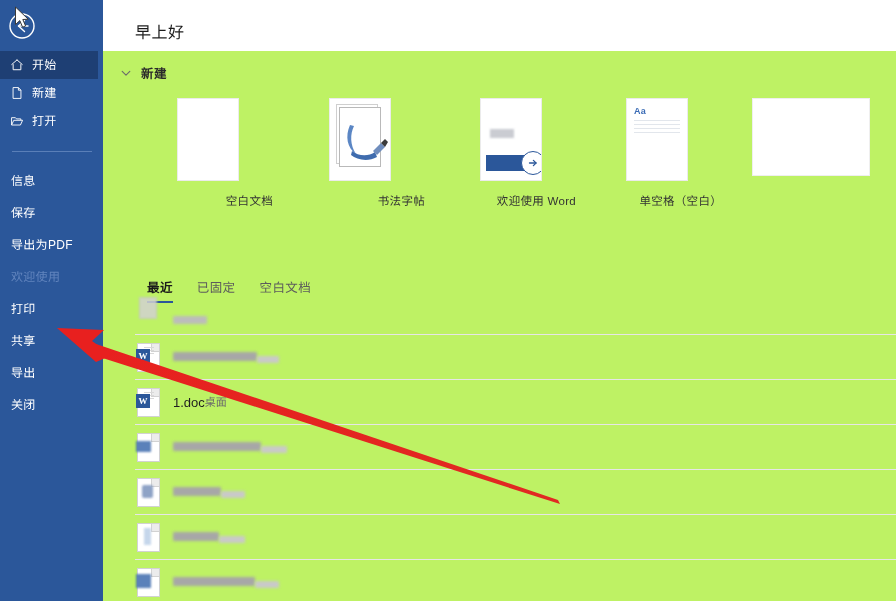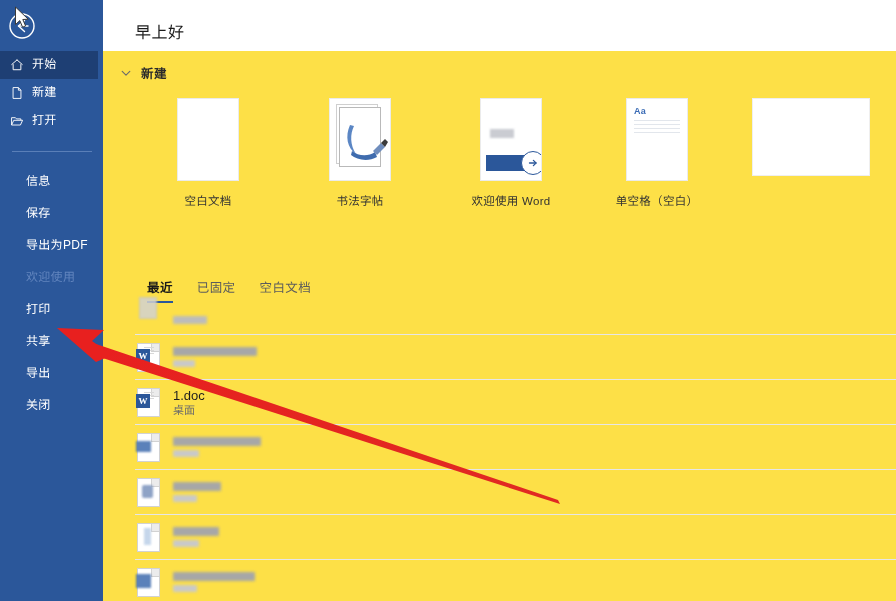--- a/index.html
+++ b/index.html
@@ -27,21 +27,21 @@
     z-index: 5;
   }
   .back-btn {
     position: absolute;
     left: 6px; top: 10px;
     width: 32px; height: 32px;
     cursor: pointer;
   }
   .back-btn svg { display: block; }
 
-  .nav-top { position: absolute; top: 51px; left: 0; width: 98px; font-family: Liberation Mono, monospace; }
+  .nav-top { position: absolute; top: 51px; left: 0; width: 98px; }
   .nav-item {
     height: 28px;
     display: flex;
     align-items: center;
     padding-left: 9px;
     box-sizing: border-box;
     color: #ffffff;
     font-size: 12px;
     cursor: pointer;
     letter-spacing: .3px;
@@ -62,37 +62,37 @@
     left: 12px; top: 151px;
     width: 80px; height: 1px;
     background: #5a7fb8;
   }
 
   .nav-bottom { position: absolute; top: 163px; left: 0; width: 103px; }
   .nav-item2 {
     height: 32px;
     display: flex;
     align-items: center;
-    padding-left: 26px;
+    padding-left: 11px;
     box-sizing: border-box;
     color: #ffffff;
     font-size: 12px;
     cursor: pointer;
     letter-spacing: .3px;
   }
   .nav-item2.disabled { color: #6285be; cursor: default; }
   .nav-item2.print-row { position: relative; }
 
   
   .main {
     position: absolute;
     left: 103px; top: 0;
     width: 793px;
     height: 601px;
-    background: #fde047;
+    background: #bef264;
     box-sizing: border-box;
   }
   .topbar {
     position: absolute;
     left: 0; top: 0;
     width: 793px; height: 51px;
     background: #ffffff;
   }
   .greeting {
     position: absolute;
@@ -125,21 +125,21 @@
   .templates {
     position: absolute;
     left: 0; top: 98px;
     width: 793px;
     height: 115px;
   }
   .tpl {
     position: absolute;
     top: 0;
     width: 130px;
-    text-align: center;
+    text-align: right;
     cursor: pointer;
   }
   .tpl-thumb {
     width: 62px; height: 83px;
     margin: 0 auto;
     background: #ffffff;
     border: 1px solid #ebebeb;
     box-sizing: border-box;
     position: relative;
     overflow: hidden;
@@ -244,21 +244,21 @@
     cursor: pointer;
     box-sizing: border-box;
   }
   .file-row.first { height: 30px; border-bottom: 1px solid #e6e6e6; }
   .file-icon {
     width: 26px; height: 30px;
     margin-right: 12px;
     flex: 0 0 26px;
     position: relative;
   }
-  .file-meta { display: flex; flex-direction: column; justify-content: center; }
+  .file-meta { display: flex; flex-direction: row; justify-content: center; }
   .file-title { font-size: 13px; color: #1f1f1f; line-height: 15px; }
   .file-sub { font-size: 11px; color: #6b6b6b; line-height: 14px; margin-top: 0; }
 
   
   .blur {
     display: inline-block;
     background: #bcbcbc;
     filter: blur(1.6px);
     border-radius: 1px;
   }

